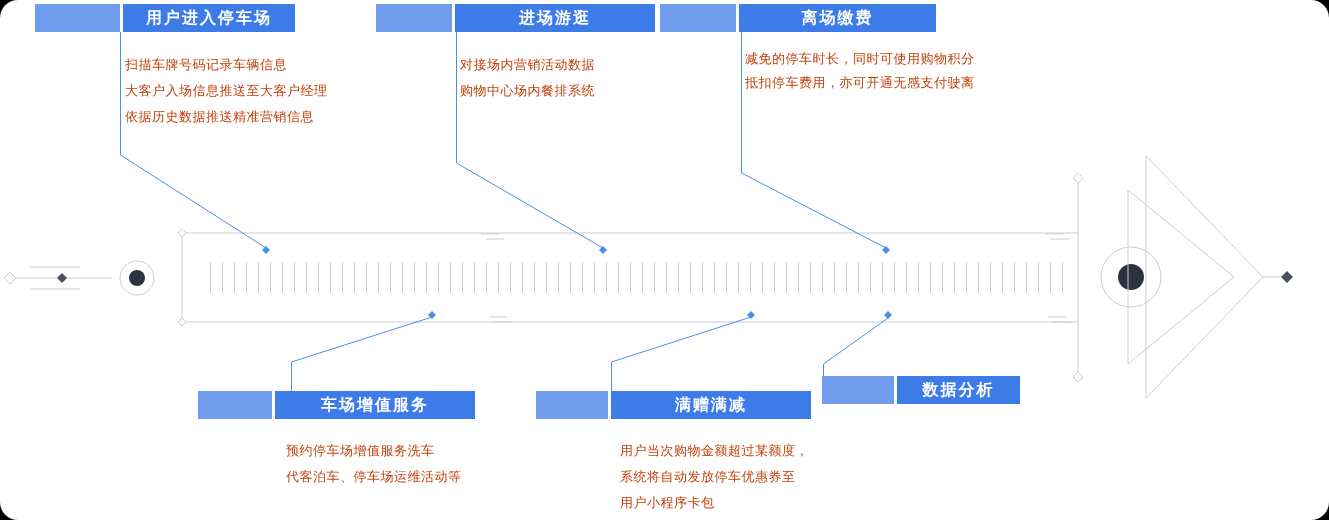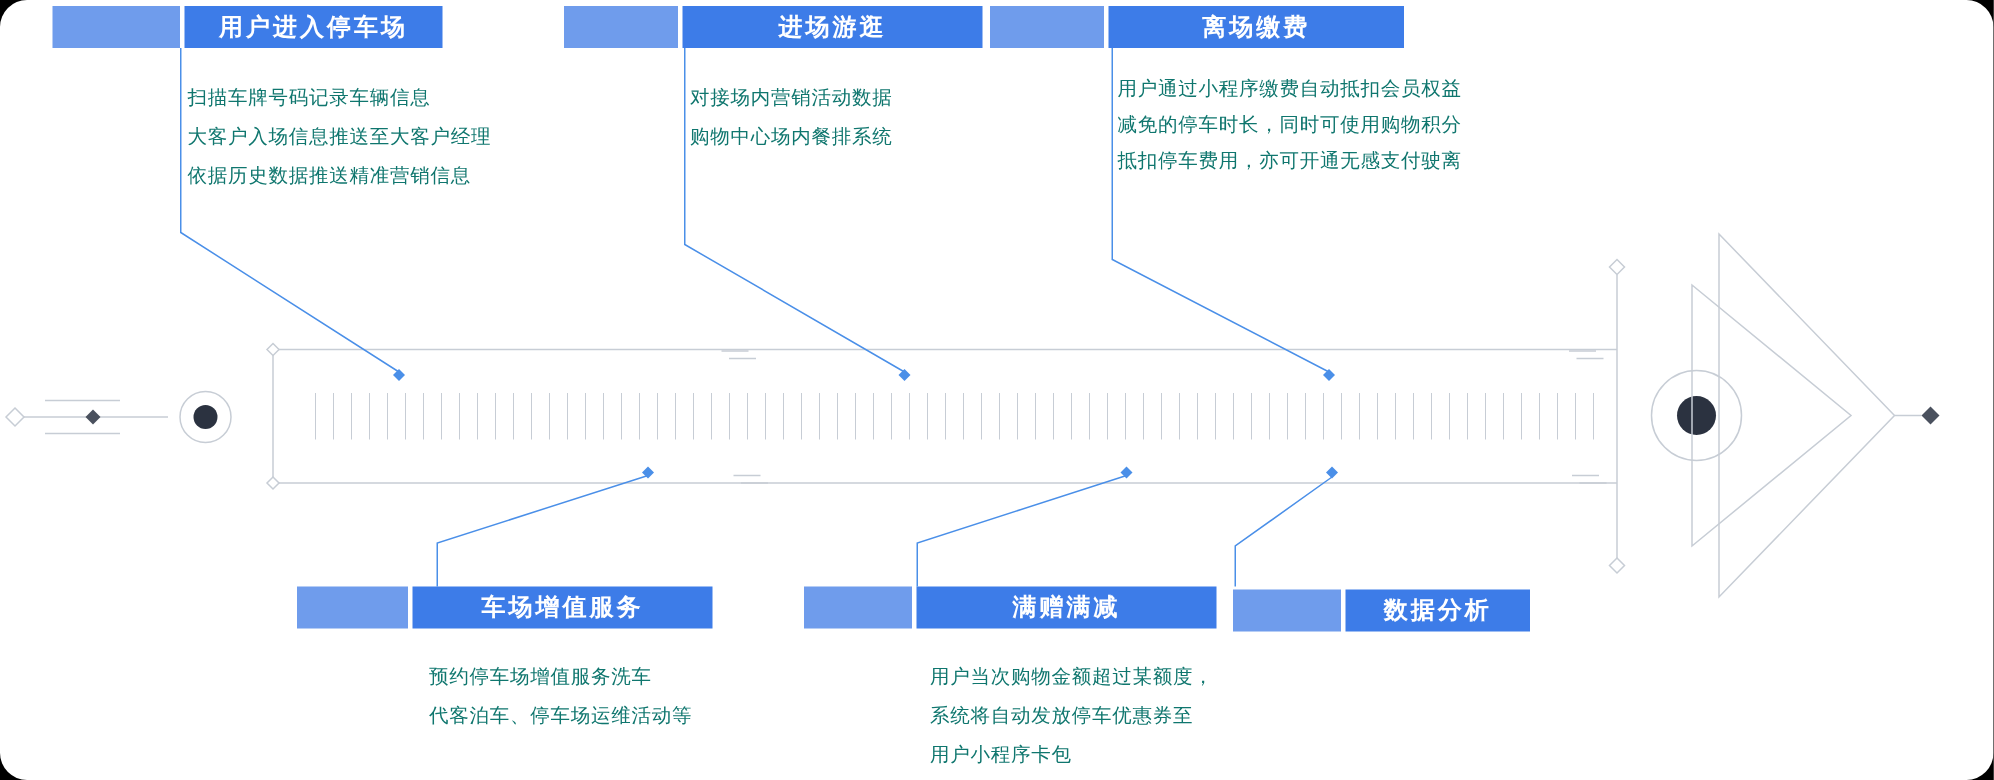--- a/index.html
+++ b/index.html
@@ -17,21 +17,21 @@
     background:repeating-linear-gradient(90deg,#c7cdd5 0,#c7cdd5 1px,transparent 1px,transparent 12px);
   }
   .stage-hdr{position:absolute;height:28px;display:flex;gap:3px;}
   .hdr-accent{background:#6f9cec;height:100%;flex:none;}
   .hdr-main{
     background:#3d7ce8;color:#fff;height:100%;flex:none;
     display:flex;align-items:center;justify-content:center;
     font-size:16px;font-weight:bold;letter-spacing:2px;
   }
   .desc{
-    position:absolute;color:#0f766e;font-size:13px;line-height:26px;
+    position:absolute;color:#c2410c;font-size:13px;line-height:26px;
     white-space:nowrap;letter-spacing:0.5px;
   }
   .desc.tight{line-height:24px;}
 </style>
 </head>
 <body>
 
 <div class="canvas">
 
   <div class="ticks"></div>
@@ -108,36 +108,35 @@
   </div>
 
   <div class="stage-hdr" style="left:198px;top:391px">
     <span class="hdr-accent" style="width:74px"></span>
     <span class="hdr-main" style="width:200px">车场增值服务</span>
   </div>
   <div class="stage-hdr" style="left:536px;top:391px">
     <span class="hdr-accent" style="width:72px"></span>
     <span class="hdr-main" style="width:200px">满赠满减</span>
   </div>
-  <div class="stage-hdr" style="left:822px;top:393px">
+  <div class="stage-hdr" style="left:822px;top:376px">
     <span class="hdr-accent" style="width:72px"></span>
     <span class="hdr-main" style="width:123px">数据分析</span>
   </div>
 
   <div class="desc" style="left:125px;top:52px">
     <div>扫描车牌号码记录车辆信息</div>
     <div>大客户入场信息推送至大客户经理</div>
     <div>依据历史数据推送精准营销信息</div>
   </div>
   <div class="desc" style="left:460px;top:52px">
     <div>对接场内营销活动数据</div>
     <div>购物中心场内餐排系统</div>
   </div>
   <div class="desc tight" style="left:745px;top:47px">
-    <div>用户通过小程序缴费自动抵扣会员权益</div>
     <div>减免的停车时长，同时可使用购物积分</div>
     <div>抵扣停车费用，亦可开通无感支付驶离</div>
   </div>
   <div class="desc" style="left:286px;top:438px">
     <div>预约停车场增值服务洗车</div>
     <div>代客泊车、停车场运维活动等</div>
   </div>
   <div class="desc" style="left:620px;top:438px">
     <div>用户当次购物金额超过某额度，</div>
     <div>系统将自动发放停车优惠券至</div>

